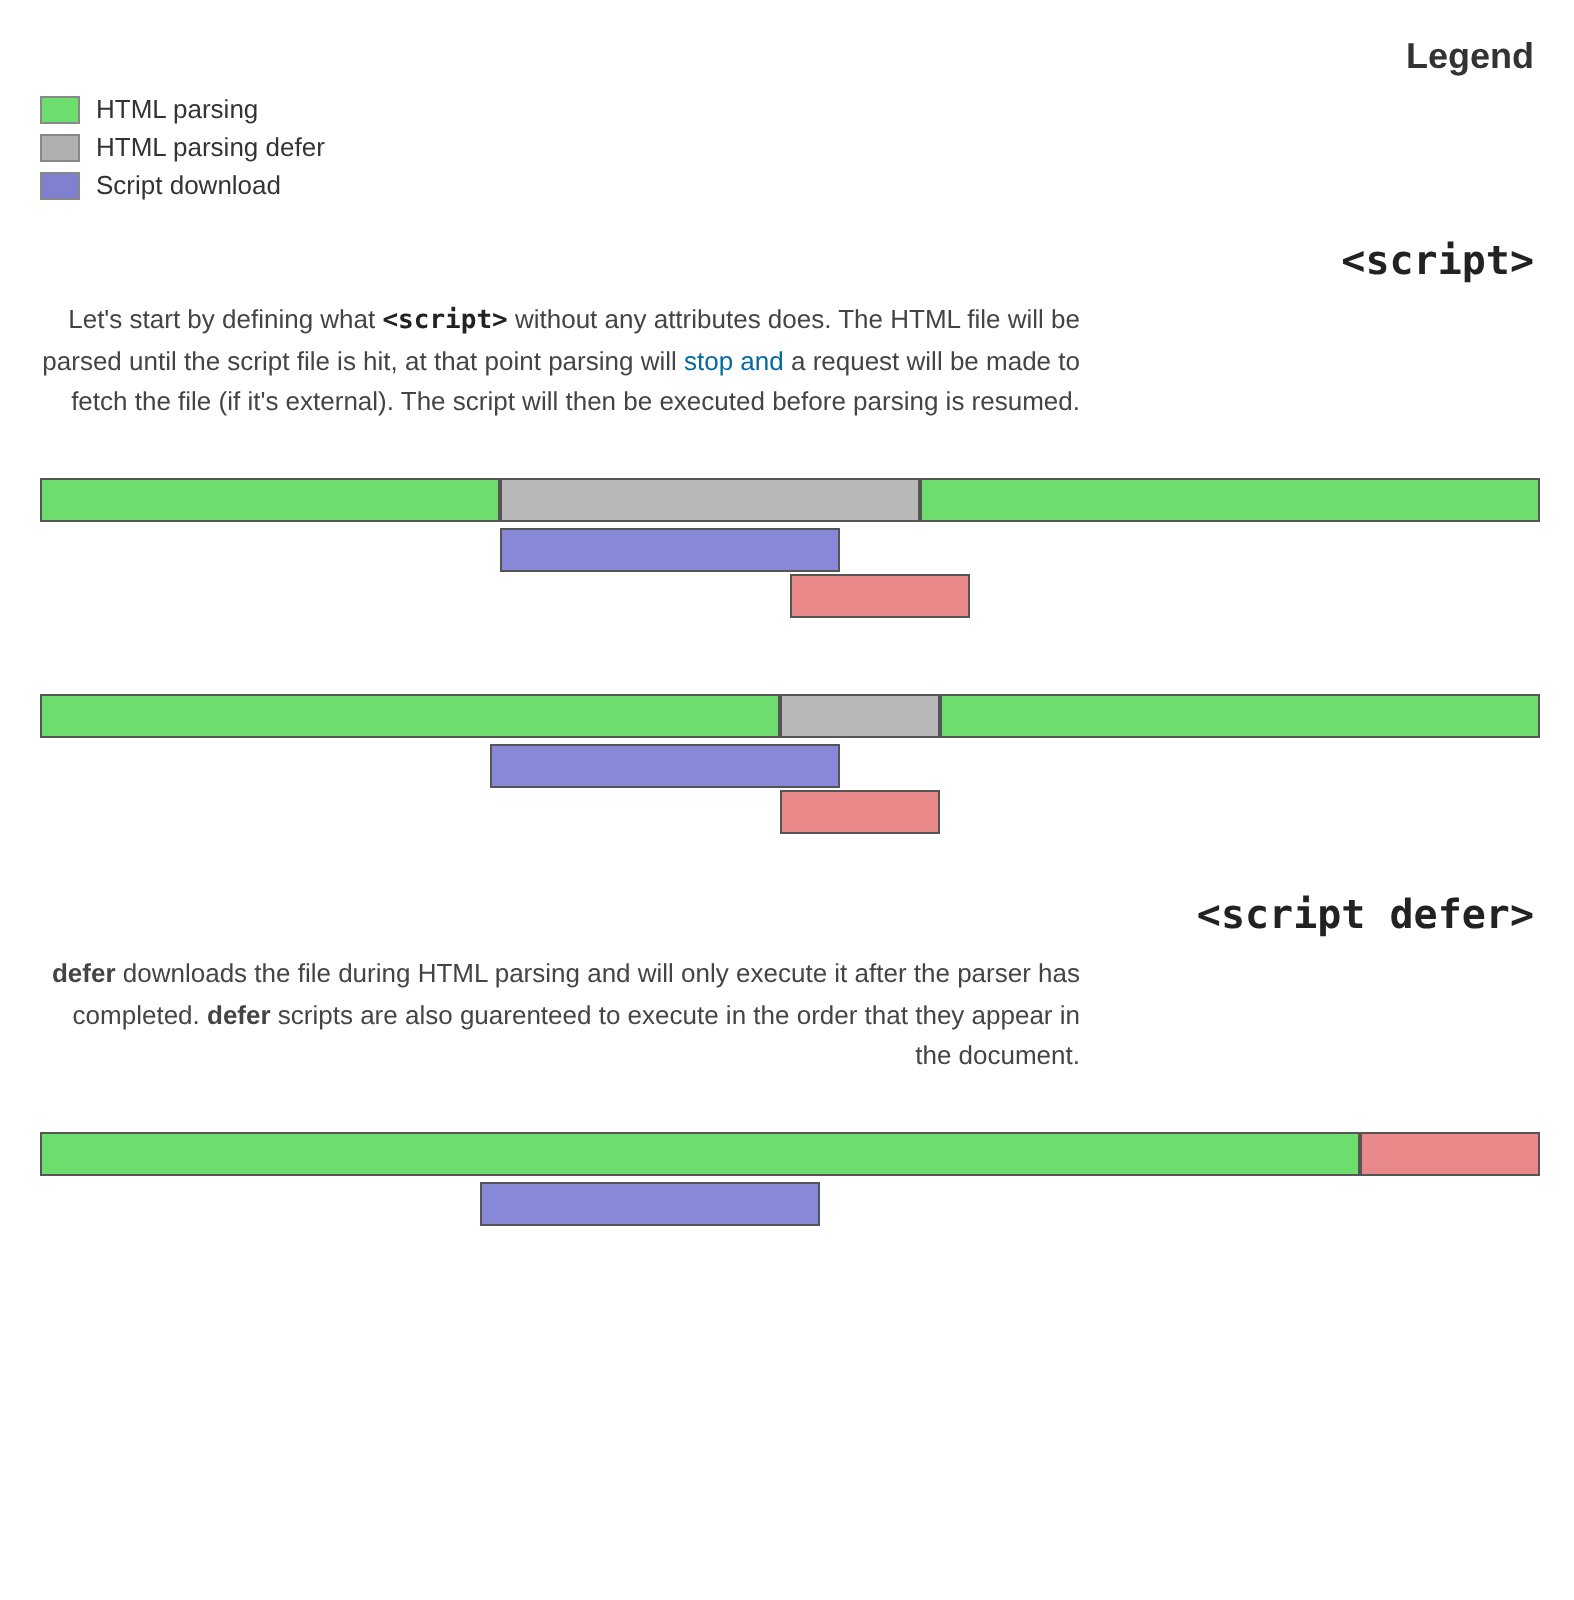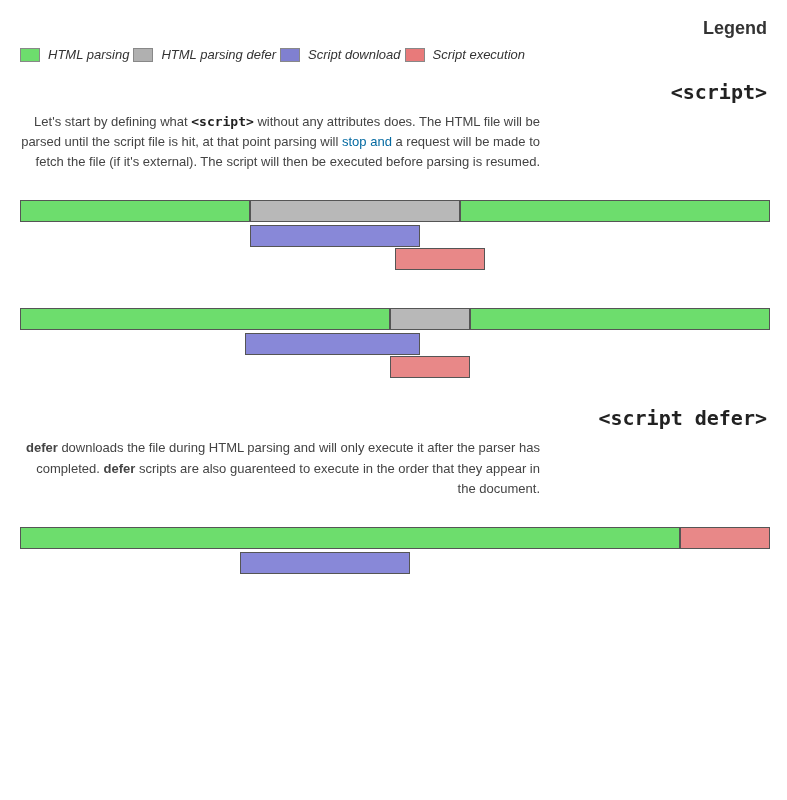--- a/index.html
+++ b/index.html
@@ -13,24 +13,23 @@
     }
 
     
     .legend-title {
       font-size: 18px;
       font-weight: bold;
       margin-bottom: 8px;
     }
     .legend-items {
       display: flex;
-      flex-direction: row;
+      flex-direction: column;
       gap: 4px;
       margin-bottom: 18px;
-      font-style: italic;
     }
     .legend-item {
       display: flex;
       align-items: center;
       gap: 8px;
       font-size: 13px;
     }
     .legend-swatch {
       width: 20px;
       height: 14px;
@@ -103,24 +102,20 @@
     <div class="legend-item">
       <div class="legend-swatch swatch-gray"></div>
       <span>HTML parsing defer</span>
     </div>
 
     <div class="legend-item">
       <div class="legend-swatch swatch-blue"></div>
       <span>Script download</span>
     </div>
 
-    <div class="legend-item">
-      <div class="legend-swatch swatch-pink"></div>
-      <span>Script execution</span>
-    </div>
   </div>
 </div>
 
 <div>
   <div class="section-title">&lt;script&gt;</div>
   <p class="desc">
     Let's start by defining what <code>&lt;script&gt;</code> without any attributes does. The HTML
     file will be parsed until the script file is hit, at that point parsing will <span class="link-color">stop and</span> a
     request will be made to fetch the file (if it's external). The script will then be
     executed before parsing is resumed.

